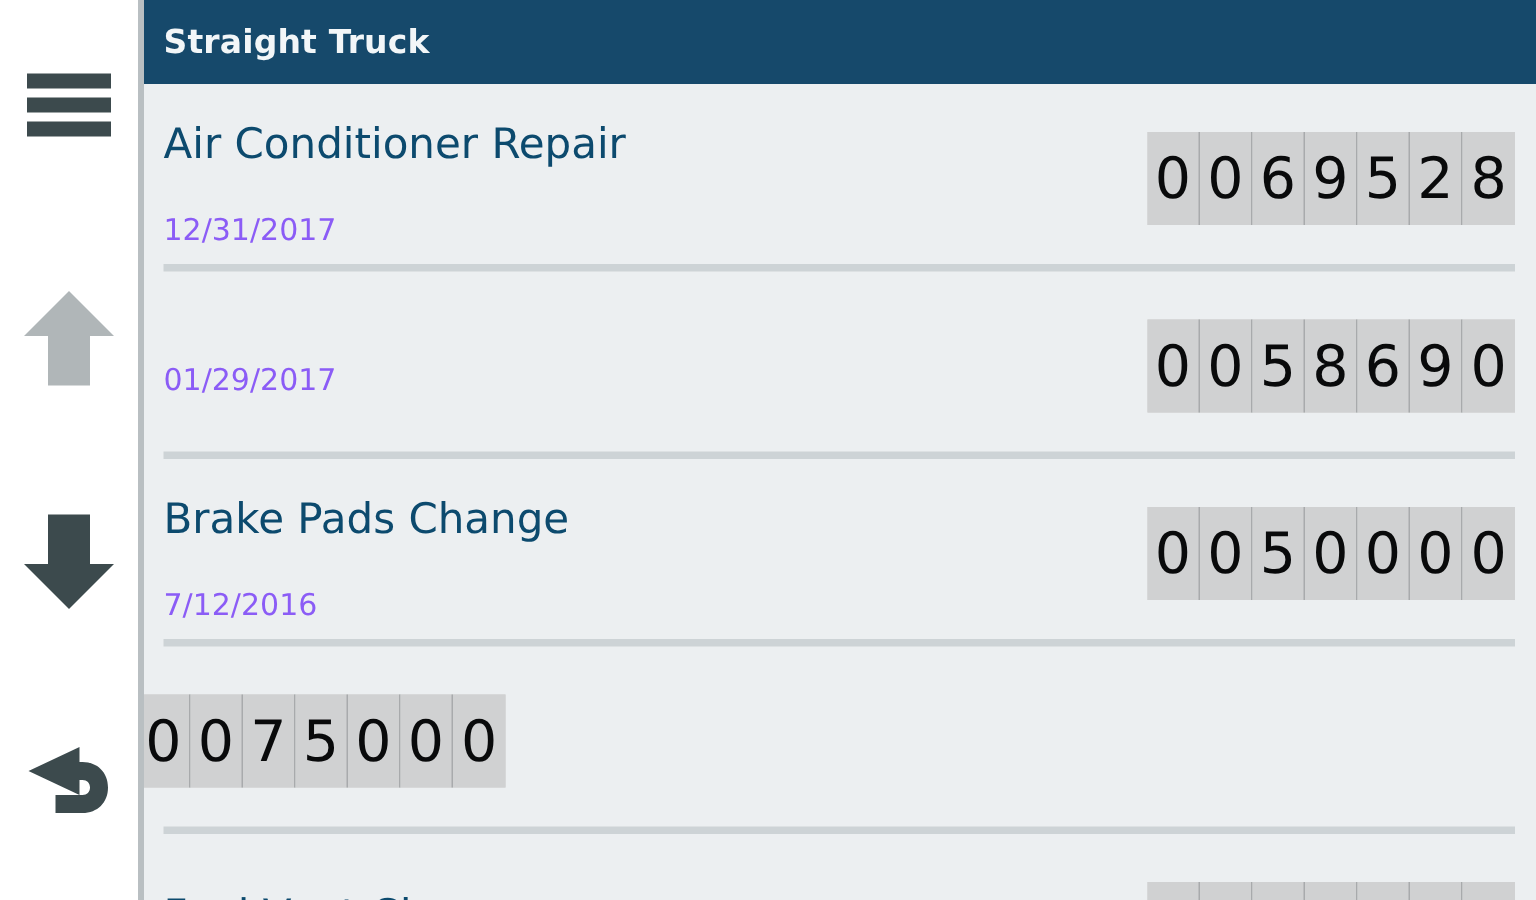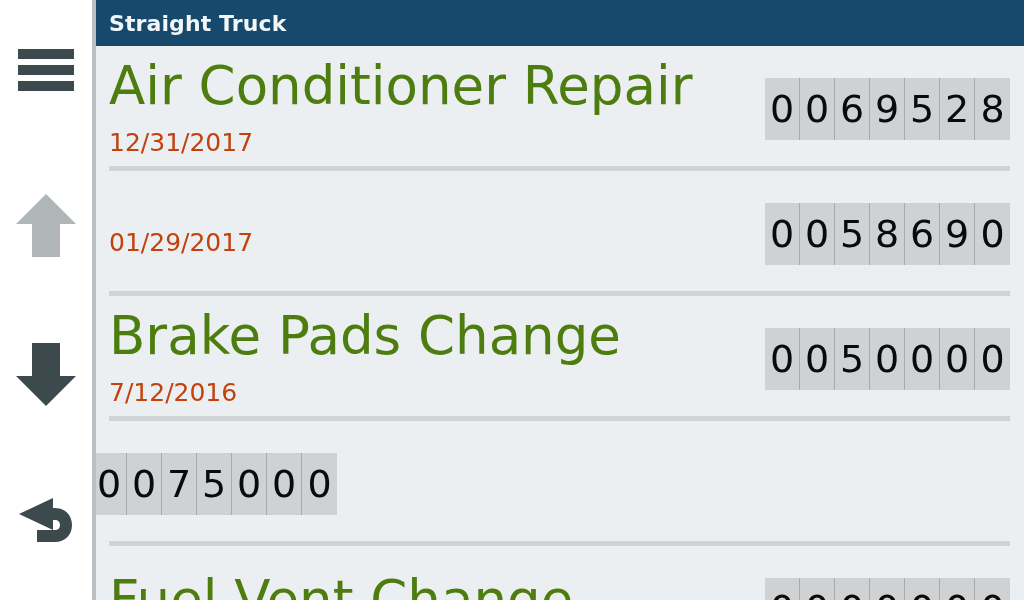--- a/index.html
+++ b/index.html
@@ -77,21 +77,21 @@
   
   .panel {
     flex: 1 1 auto;
     height: 600px;
     background: #eceff1;
     position: relative;
     overflow: hidden;
   }
 
   .titlebar {
-    height: 46px;
+    height: 56px;
     background: #16496b;
     display: flex;
     align-items: center;
     padding-left: 17px;
     box-sizing: border-box;
   }
   .titlebar .title {
     color: #f2f6f8;
     font-size: 22px;
     font-weight: bold;
@@ -110,30 +110,30 @@
     align-items: center;
     cursor: pointer;
   }
 
   .row-text {
     flex: 1 1 auto;
     padding-left: 17px;
     min-width: 0;
   }
   .row-title {
-    font-size: 53px;
+    font-size: 28px;
     line-height: 50px;
-    color: #4d7c0f;
+    color: #0c4a6e;
     white-space: nowrap;
     font-weight: normal;
   }
   .row-date {
-    font-size: 25px;
+    font-size: 20px;
     line-height: 28px;
-    color: #c2410c;
+    color: #8b5cf6;
     margin-top: 18px;
     white-space: nowrap;
   }
 
   
   .odometer {
     flex: 0 0 auto;
     display: flex;
     margin-right: 14px;
     background: #cfd0d1;

